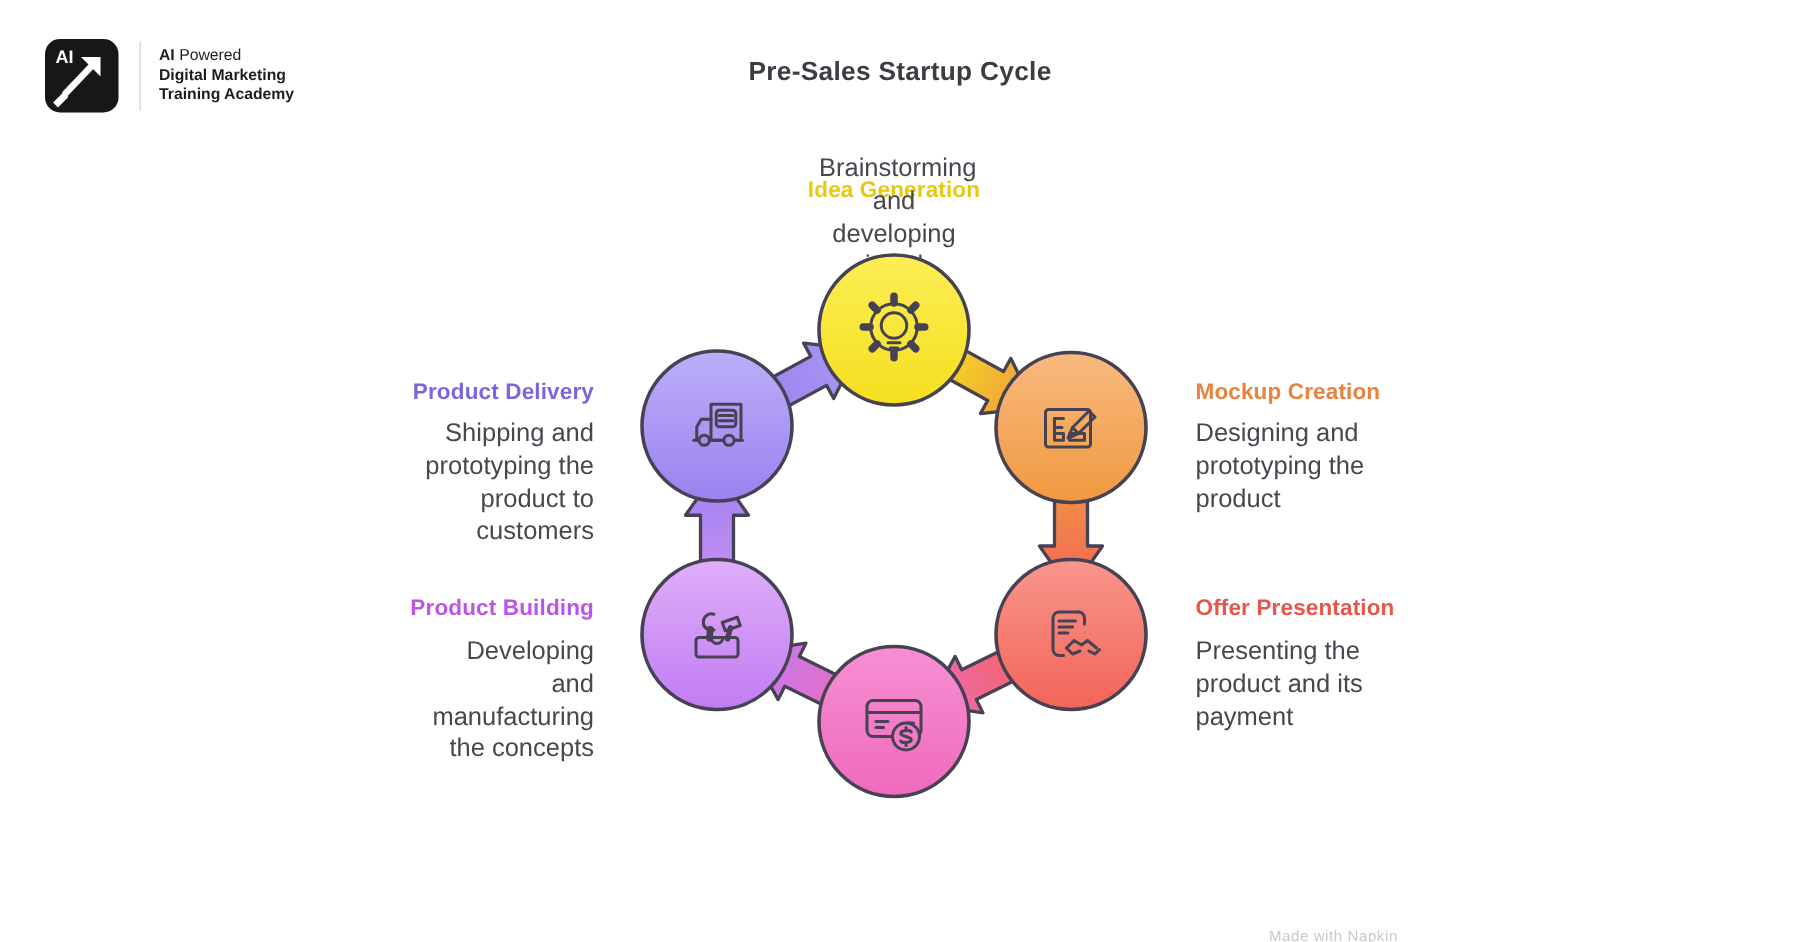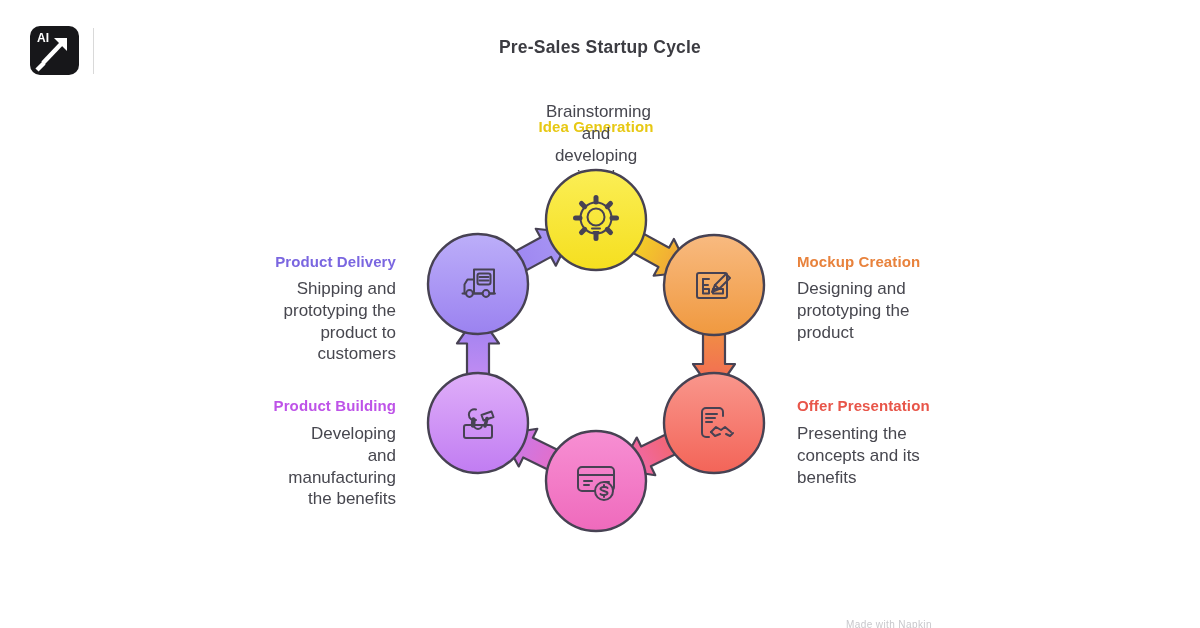--- a/index.html
+++ b/index.html
@@ -58,36 +58,41 @@
   <div class="logo">
     <div class="logo-box">
       <span class="logo-monogram">AI</span>
       <svg class="logo-arrow" width="49" height="49" viewBox="0 0 49 49">
         <line x1="13" y1="37" x2="33" y2="16" stroke="#ffffff" stroke-width="4.5"></line>
         <polygon points="24,12 37,12 37,25" fill="#ffffff"></polygon>
         <line x1="7" y1="44" x2="14" y2="37" stroke="#ffffff" stroke-width="4.5"></line>
       </svg>
     </div>
     <div class="logo-divider"></div>
+    <div class="brand-lines">
+      <div><span class="b">AI</span><span> Powered</span></div>
+      <div class="b">Digital Marketing</div>
+      <div class="b">Training Academy</div>
+    </div>
   </div>
 
   <div class="title">Pre-Sales Startup Cycle</div>
 
   <div class="stage-label lbl-idea">Idea Generation</div>
   <div class="stage-desc  desc-idea">Brainstorming and developing initial concepts</div>
 
   <div class="stage-label lbl-mockup">Mockup Creation</div>
   <div class="stage-desc  desc-mockup">Designing and prototyping the product</div>
 
   <div class="stage-label lbl-offer">Offer Presentation</div>
-  <div class="stage-desc  desc-offer">Presenting the concepts and its benefits</div>
+  <div class="stage-desc  desc-offer">Presenting the product and its payment</div>
 
 
   <div class="stage-label lbl-building">Product Building</div>
-  <div class="stage-desc  desc-building">Developing and manufacturing the benefits</div>
+  <div class="stage-desc  desc-building">Developing and manufacturing the concepts</div>
 
   <div class="stage-label lbl-delivery">Product Delivery</div>
   <div class="stage-desc  desc-delivery">Shipping and prototyping the product to customers</div>
 
   <svg class="cycle-svg" width="400" height="420" viewBox="0 0 400 420">
     <defs>
       <linearGradient id="gY" x1="0" y1="0" x2="0" y2="1">
           <stop offset="0" stop-color="#fbee55"></stop>
           <stop offset="1" stop-color="#f5df1f"></stop>
         </linearGradient>

